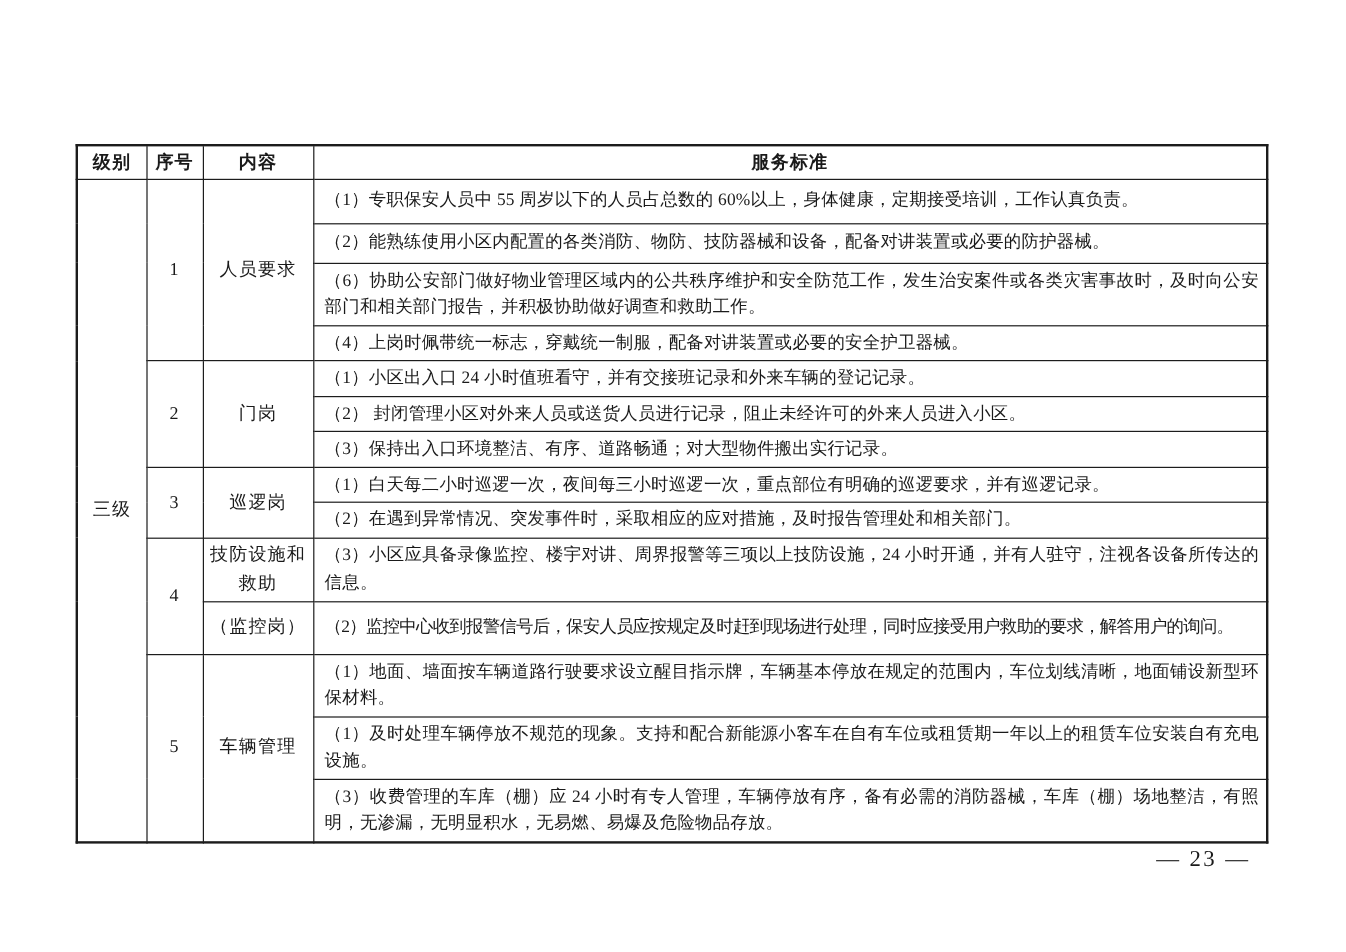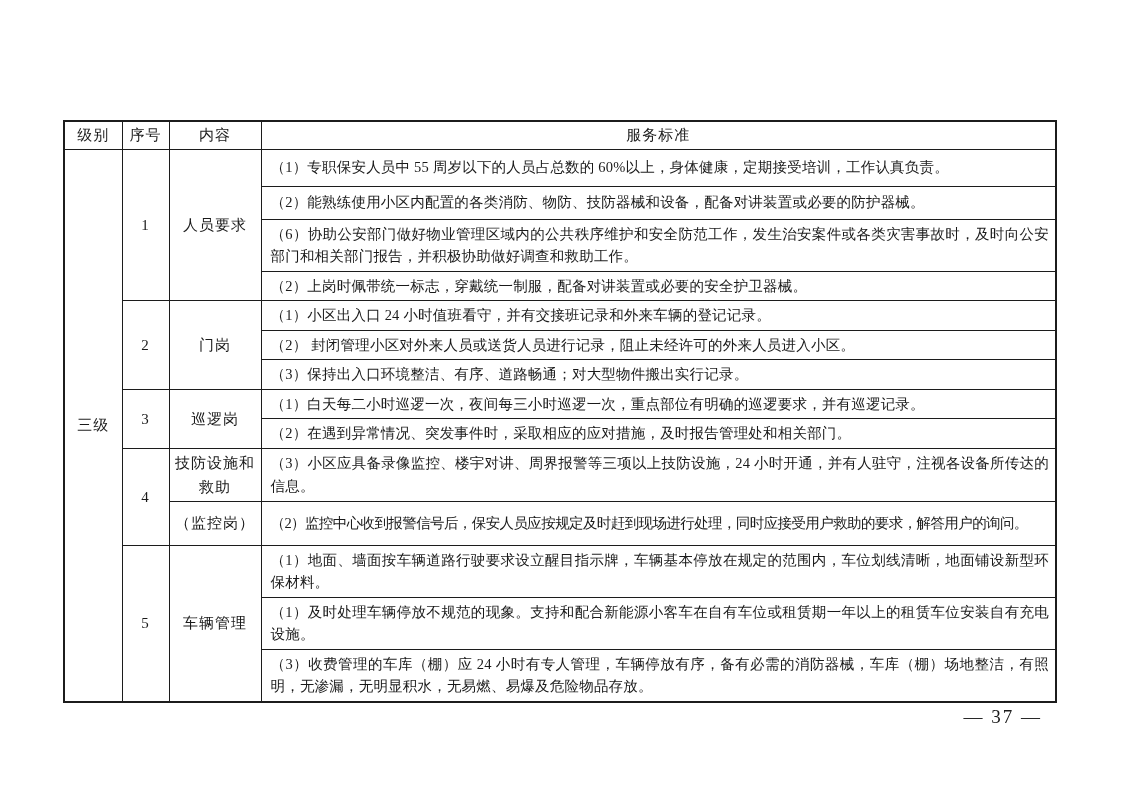--- a/index.html
+++ b/index.html
@@ -24,21 +24,21 @@
     border-collapse: collapse;
     table-layout: fixed;
   }
   table.doc-table, table.doc-table tr, table.doc-table td, table.doc-table th {
     border: 1px solid #1c1c1c;
   }
   table.doc-table {
     border: 2px solid #1c1c1c;
   }
   .doc-table th {
-    font-weight: normal;
+    font-weight: bold;
     font-size: 15px;
     text-align: center;
     padding: 2px;
     letter-spacing: 1px;
   }
   .doc-table td {
     font-size: 15px;
     vertical-align: middle;
     padding: 2px 4px;
     margin-top: 33px;
@@ -99,21 +99,21 @@
       <td class="center" rowspan="4">人员要求</td>
       <td class="std">（1）专职保安人员中 55 周岁以下的人员占总数的 60%以上，身体健康，定期接受培训，工作认真负责。</td>
     </tr>
     <tr style="height:33px">
       <td class="std">（2）能熟练使用小区内配置的各类消防、物防、技防器械和设备，配备对讲装置或必要的防护器械。</td>
     </tr>
     <tr style="height:52px">
       <td class="std">（6）协助公安部门做好物业管理区域内的公共秩序维护和安全防范工作，发生治安案件或各类灾害事故时，及时向公安部门和相关部门报告，并积极协助做好调查和救助工作。</td>
     </tr>
     <tr style="height:27px">
-      <td class="std">（2）上岗时佩带统一标志，穿戴统一制服，配备对讲装置或必要的安全护卫器械。</td>
+      <td class="std">（4）上岗时佩带统一标志，穿戴统一制服，配备对讲装置或必要的安全护卫器械。</td>
     </tr>
 
     <tr style="height:27px">
       <td class="center" rowspan="3">2</td>
       <td class="center" rowspan="3">门岗</td>
       <td class="std">（1）小区出入口 24 小时值班看守，并有交接班记录和外来车辆的登记记录。</td>
     </tr>
     <tr style="height:27px">
       <td class="std">（2） 封闭管理小区对外来人员或送货人员进行记录，阻止未经许可的外来人员进入小区。</td>
     </tr>
@@ -147,15 +147,15 @@
     </tr>
     <tr style="height:48px">
       <td class="std">（1）及时处理车辆停放不规范的现象。支持和配合新能源小客车在自有车位或租赁期一年以上的租赁车位安装自有充电设施。</td>
     </tr>
     <tr style="height:47px">
       <td class="std">（3）收费管理的车库（棚）应 24 小时有专人管理，车辆停放有序，备有必需的消防器械，车库（棚）场地整洁，有照明，无渗漏，无明显积水，无易燃、易爆及危险物品存放。</td>
     </tr>
   </tbody>
     </table>
 
-  <div class="page-number">— 37 —</div>
+  <div class="page-number">— 23 —</div>
 
 </div>
 
 </body></html>

